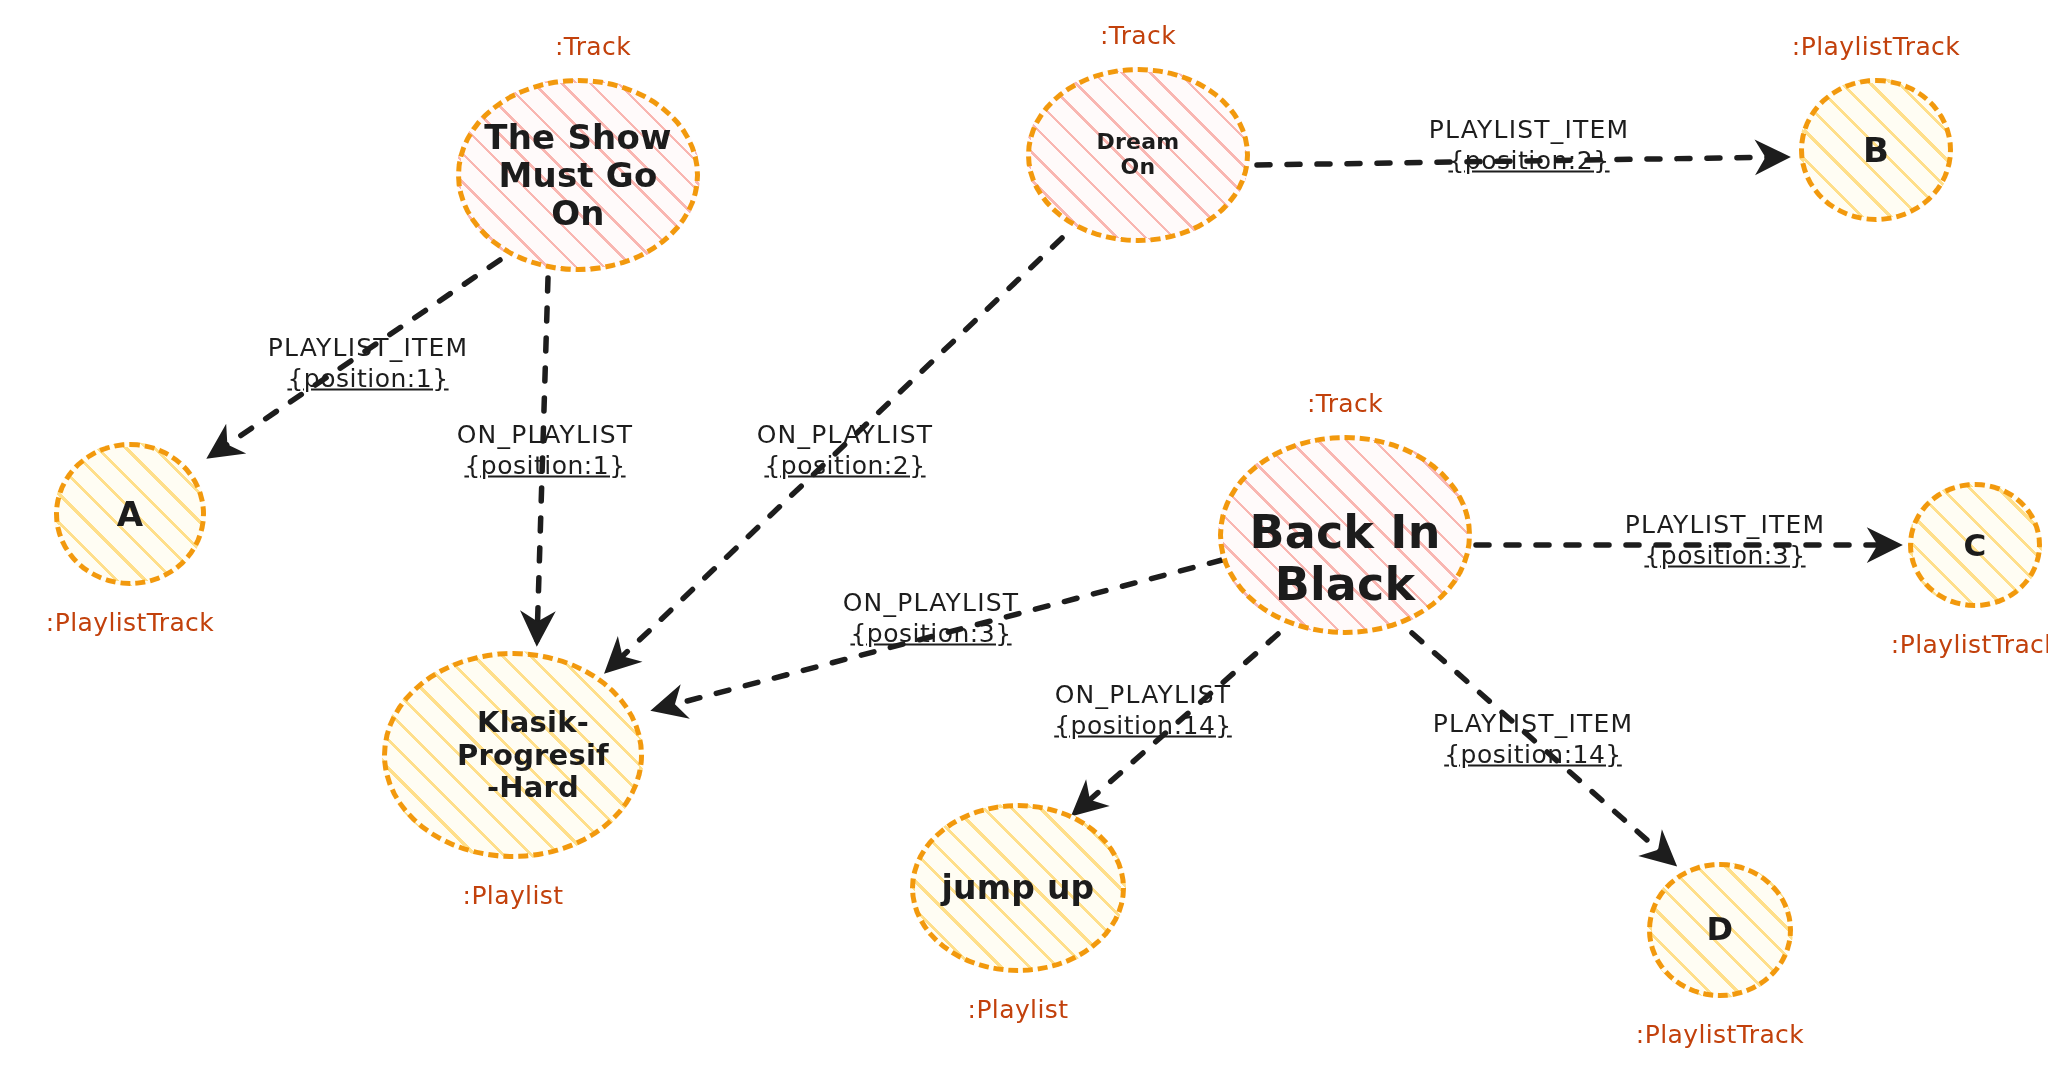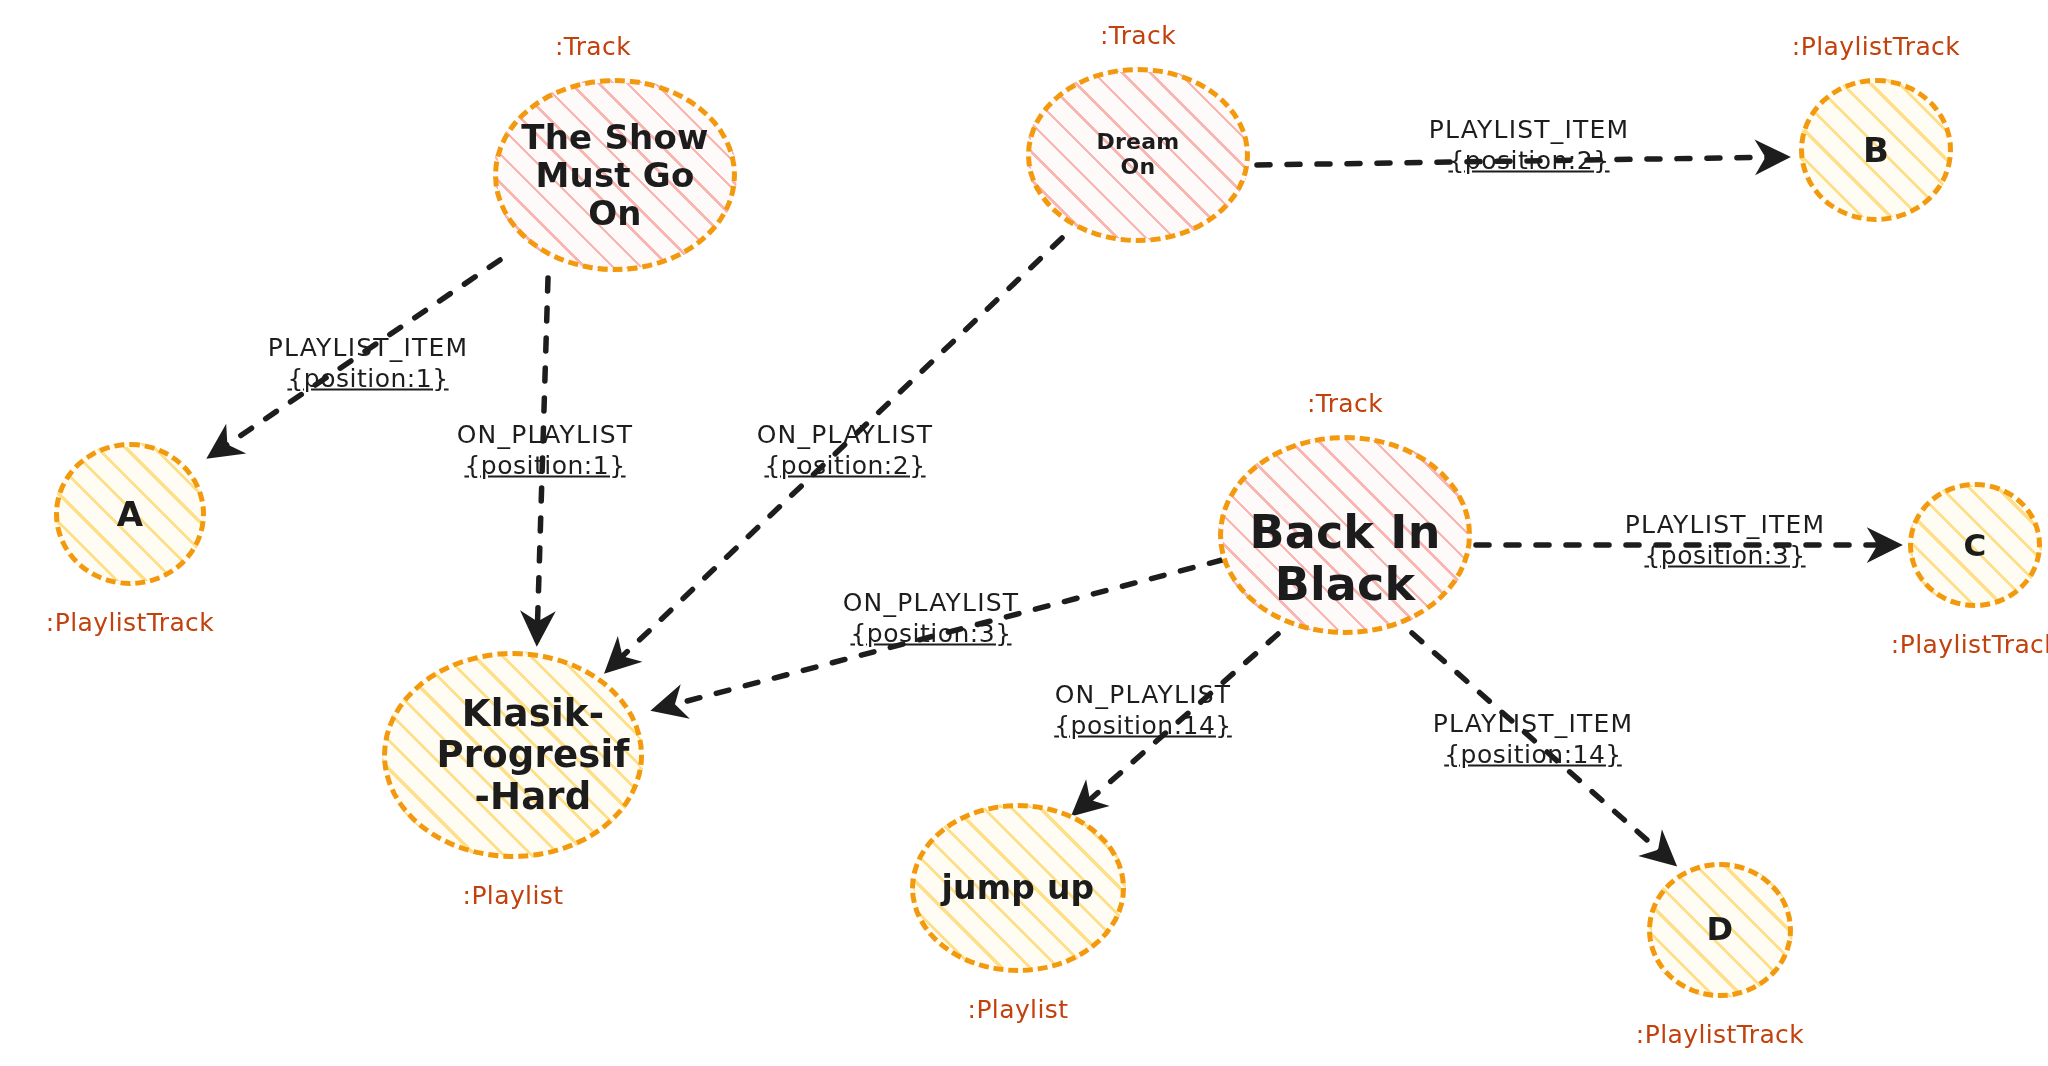--- a/index.html
+++ b/index.html
@@ -68,41 +68,41 @@
       </g>
       <g>
         <line x1="1278" y1="634" x2="1076" y2="812" stroke="#1d1d1d" stroke-width="5.5" stroke-linecap="round" stroke-dasharray="13 17" marker-end="url(#ah)"></line>
       </g>
       <g>
         <line x1="1412" y1="633" x2="1672" y2="862" stroke="#1d1d1d" stroke-width="5.5" stroke-linecap="round" stroke-dasharray="13 17" marker-end="url(#ah)"></line>
       </g>
     </svg>
 
   <div id="nodes-layer">
-      <div class="node fill-pink" style="left: 615px; top: 175px; width: 244px; height: 194px;">
+      <div class="node fill-pink" style="left: 578px; top: 175px; width: 244px; height: 194px;">
         <div class="nt" style="font-size: 34px;">The Show
 Must Go
 On</div>
       </div>
       <div class="caption" style="left: 593px; top: 46px;">:Track</div>
       <div class="node fill-pink" style="left: 1138px; top: 155px; width: 224px; height: 176px;">
         <div class="nt" style="font-size: 22px;">Dream
 On</div>
       </div>
       <div class="caption" style="left: 1138px; top: 35px;">:Track</div>
       <div class="node fill-yellow" style="left: 1876px; top: 150px; width: 154px; height: 144px;">
         <div class="nt" style="font-size: 34px;">B</div>
       </div>
       <div class="caption" style="left: 1876px; top: 46px;">:PlaylistTrack</div>
       <div class="node fill-yellow" style="left: 130px; top: 514px; width: 152px; height: 144px;">
         <div class="nt" style="font-size: 34px;">A</div>
       </div>
       <div class="caption" style="left: 130px; top: 622px;">:PlaylistTrack</div>
       <div class="node fill-yellow" style="left: 513px; top: 755px; width: 262px; height: 208px;">
-        <div class="nt" style="font-size: 37px; margin-left: 40px;">Klasik-
+        <div class="nt" style="font-size: 29px; margin-left: 40px;">Klasik-
 Progresif
 -Hard</div>
       </div>
       <div class="caption" style="left: 513px; top: 895px;">:Playlist</div>
       <div class="node fill-pink" style="left: 1345px; top: 535px; width: 254px; height: 200px;">
         <div class="nt" style="font-size: 46px; margin-top: 48px;">Back In
 Black</div>
       </div>
       <div class="caption" style="left: 1345px; top: 403px;">:Track</div>
       <div class="node fill-yellow" style="left: 1975px; top: 545px; width: 134px; height: 126px;">

